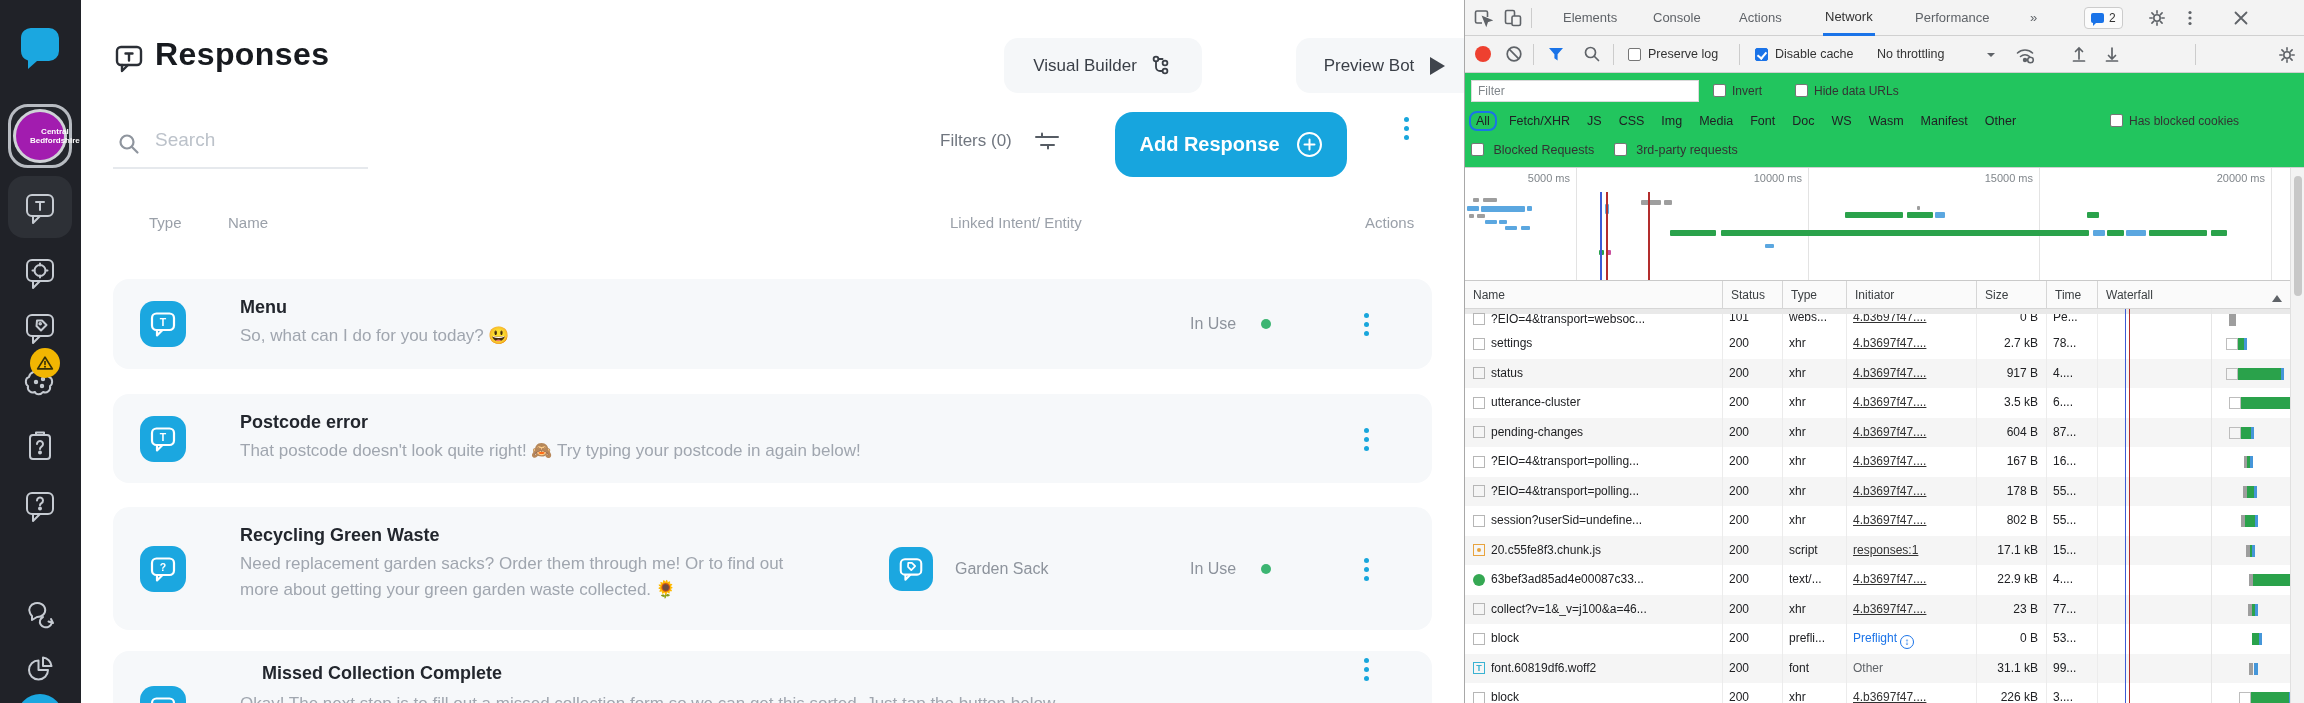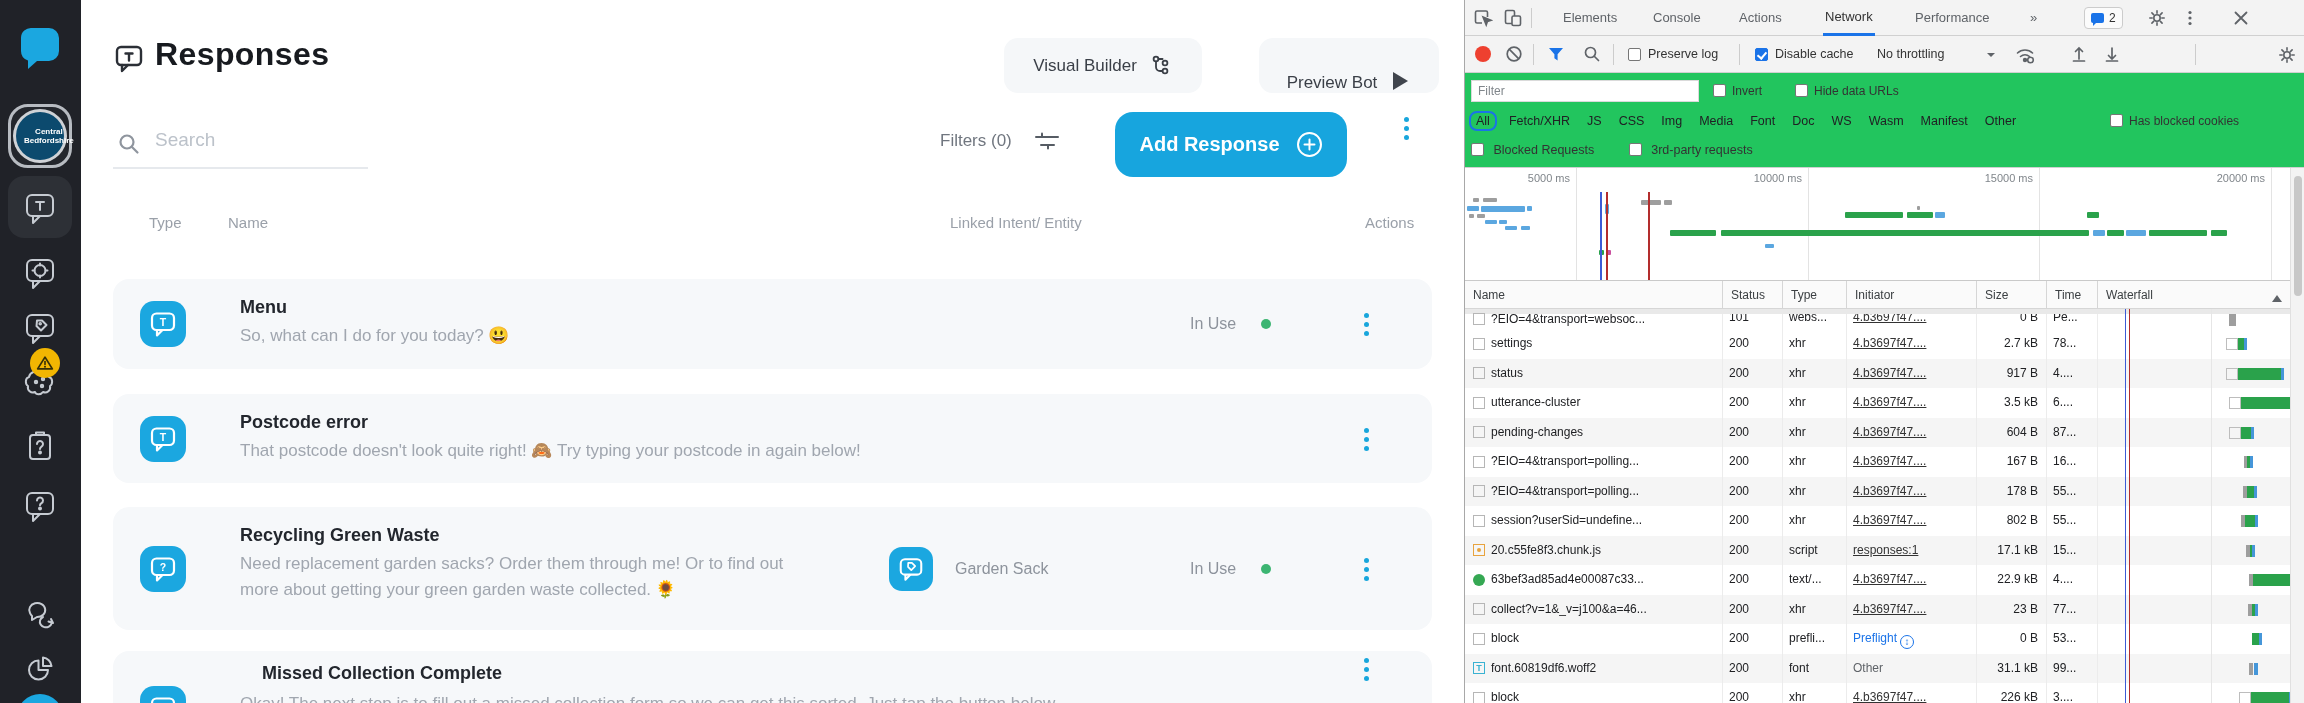--- a/index.html
+++ b/index.html
@@ -8,32 +8,32 @@
   *{box-sizing:border-box;}
   .abs{position:absolute;}
 
   
   #sidebar{position:absolute;left:0;top:0;width:81px;height:703px;background:#202228;}
   .side-item{position:absolute;left:20px;width:40px;height:40px;display:grid;place-items:center;}
   .side-active-bg{position:absolute;left:8px;top:176px;width:64px;height:62px;border-radius:16px;background:#2d3036;}
   .sic{stroke:#c6cbd2;fill:none;stroke-width:2;stroke-linecap:round;stroke-linejoin:round;}
   #avatar{position:absolute;left:8px;top:104px;width:64px;height:64px;border-radius:20px;border:3px solid #b7bbc1;background:#23262c;display:grid;place-items:center;}
   .av-ring{width:54px;height:54px;border-radius:50%;background:#cfd2d6;display:grid;place-items:center;}
-  .av-core{width:48px;height:48px;border-radius:50%;background:#0c4a6e;color:#fff;font-size:8px;font-weight:bold;
-           display:grid;place-items:center;text-align:center;line-height:1.15;padding:8px;}
+  .av-core{width:48px;height:48px;border-radius:50%;background:#a21caf;color:#fff;font-size:8px;font-weight:bold;
+           display:grid;place-items:center;text-align:center;line-height:1.15;padding:14px;}
   #warn-badge{position:absolute;left:30px;top:348px;width:30px;height:30px;border-radius:50%;background:#f2b602;display:grid;place-items:center;z-index:2;}
   #bottom-blue{position:absolute;left:17px;top:694px;width:46px;height:46px;border-radius:50%;background:#1ba7e0;}
 
   
   #main{position:absolute;left:81px;top:0;width:1383px;height:703px;background:#fff;overflow:hidden;}
   #page-title{position:absolute;left:74px;top:36px;font-size:32px;font-weight:bold;color:#171a1f;letter-spacing:.4px;}
   .hdr-btn{position:absolute;height:55px;background:#f5f7f9;border-radius:14px;display:flex;align-items:center;justify-content:center;gap:12px;
            font-size:17px;color:#3a3f47;font-weight:500;}
   #btn-visual{left:923px;top:38px;width:198px;}
-  #btn-preview{left:1178px;top:38px;width:180px;align-items:flex-end;}
+  #btn-preview{left:1215px;top:38px;width:180px;}
   #search-underline{position:absolute;left:32px;top:167px;width:255px;height:2px;background:#e6e9ed;}
   #search-input{position:absolute;left:72px;top:128px;width:200px;border:none;outline:none;font-size:19px;color:#555;background:transparent;font-family:"Liberation Sans",sans-serif;}
   #search-input::placeholder{color:#bcc2ca;}
   #filters-label{position:absolute;left:859px;top:131px;font-size:17px;color:#70767f;}
   #btn-add{position:absolute;left:1034px;top:112px;width:232px;height:65px;border-radius:18px;background:#17a5de;color:#fff;
            display:flex;align-items:center;justify-content:center;gap:16px;font-size:20px;font-weight:600;}
   .kebab{width:6px;display:flex;flex-direction:column;gap:4px;align-items:center;}
   .kebab i{width:5px;height:5px;border-radius:50%;background:#18a6dc;display:block;}
   #top-kebab{position:absolute;left:1322px;top:117px;}
   .colhdr{position:absolute;top:214px;font-size:15px;color:#9aa0a9;}
@@ -489,21 +489,21 @@
         <span class="chip">Doc</span>
         <span class="chip">WS</span>
         <span class="chip">Wasm</span>
         <span class="chip">Manifest</span>
         <span class="chip">Other</span>
       </div>
     <span class="cb abs" style="left:645px;top:41px;"></span>
     <span class="fb-label" style="left:664px;top:37px;">Has blocked cookies</span>
     <div id="fb-row3">
       <span class="cb"></span>
-      <span style="margin:0 31px 0 6px;">Blocked Requests</span>
+      <span style="margin:0 16px 0 6px;">Blocked Requests</span>
       <span class="cb"></span>
       <span style="margin-left:6px;">3rd-party requests</span>
     </div>
   </div>
 
   <div id="dt-timeline">
       <div class="grid-v" style="left: 111px;"></div>
       <div class="tick" style="left: 35px;">5000 ms</div>
       <div class="grid-v" style="left: 343px;"></div>
       <div class="tick" style="left: 267px;">10000 ms</div>

